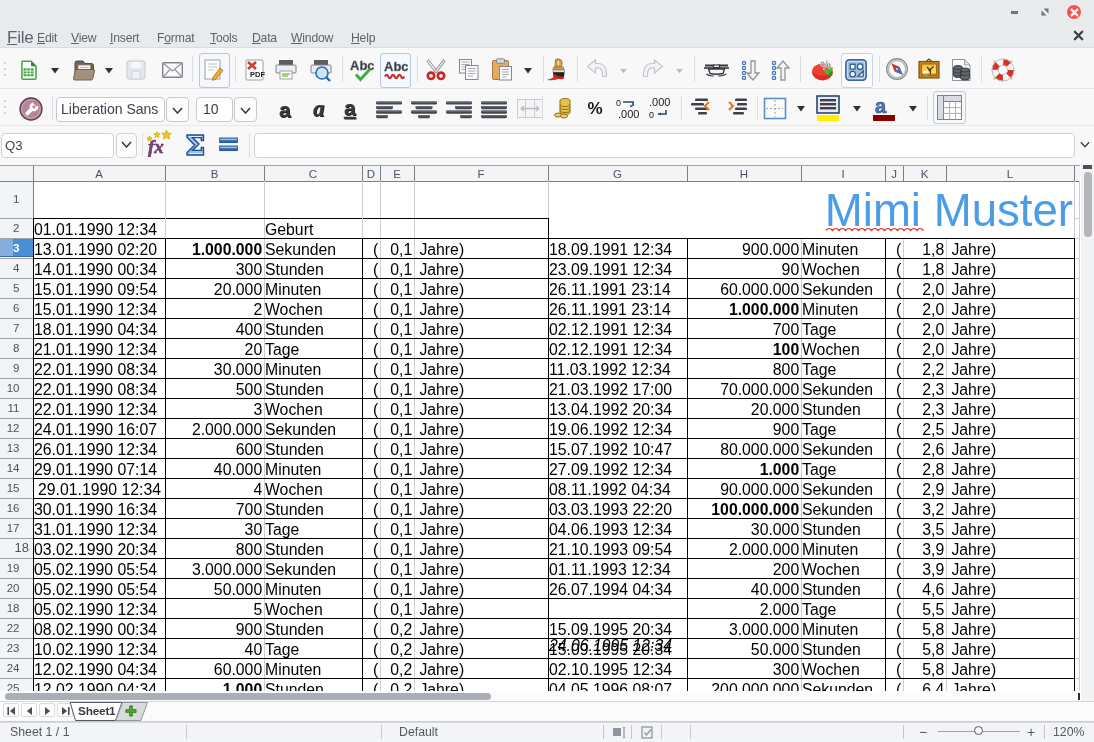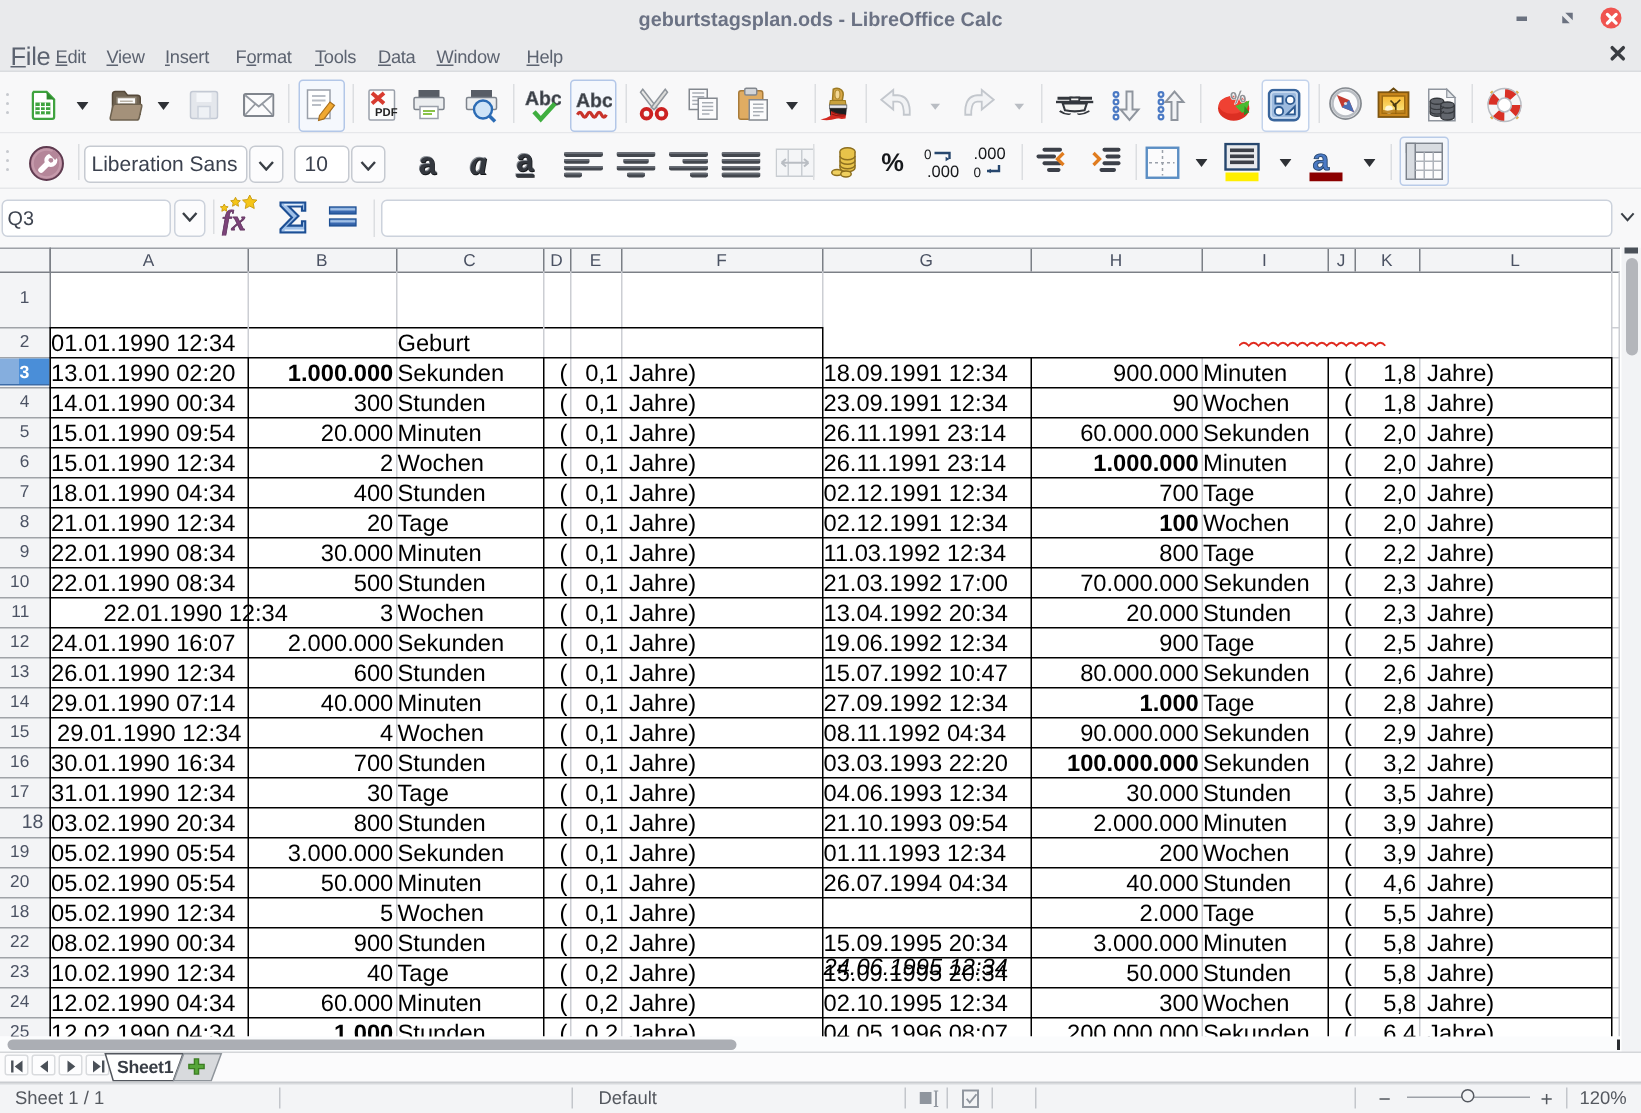--- a/index.html
+++ b/index.html
@@ -4,21 +4,20 @@
 *{margin:0;padding:0;box-sizing:border-box}
 body{width:1094px;height:742px;overflow:hidden;font-family:"Liberation Sans",sans-serif;background:#fff}
 #win{position:relative;width:1094px;height:742px;overflow:hidden}
 .ic{position:absolute}
 .cell{position:absolute;line-height:20px;font-size:15.8px;color:#000;white-space:nowrap}
 .r{text-align:right}
 </style></head><body>
 <div id="win">
 
 <div style="position:absolute;left:0px;top:0px;width:1094px;height:48px;background:#e9eaec"></div>
-<div style="position:absolute;left:0px;top:5px;width:1094px;height:16px;text-align:center;font-size:13.2px;font-weight:bold;color:#6b7284;line-height:16px">geburtstagsplan.ods - LibreOffice Calc</div>
 <div style="position:absolute;left:1011px;top:11px;width:6.5px;height:2.5px;background:#6b7280"></div>
 <svg class="ic" style="left:1040.5px;top:8px" width="8" height="8" viewBox="0 0 8 8">
       <path d="M0.5 2.5 V7.5 H5.5 Z" fill="#6b7280"></path>
       <path d="M2.5 0.5 H7.5 V5.5 Z" fill="#6b7280"></path>
     </svg>
 <div style="position:absolute;left:1066.6px;top:4.6px;width:14.8px;height:14.8px;background:#f05450;border-radius:50%"></div>
 <svg class="ic" style="left:1066.6px;top:4.6px" width="15" height="15" viewBox="0 0 15 15">
       <path d="M4.6 4.6 L10.4 10.4 M10.4 4.6 L4.6 10.4" stroke="#fff" stroke-width="2.2" stroke-linecap="round"></path>
     </svg>
 <div style="position:absolute;left:7px;top:30px;width:80px;height:16px;font-size:17px;color:#5c6370;line-height:16px;letter-spacing:-0.2px"><span style="text-decoration:underline">F</span>ile</div>
@@ -654,21 +653,21 @@
 <div class="cell" style="left:265.0px;top:360px;width:95.2px;height:20px;">Minuten</div>
 <div class="cell r" style="left:363.0px;top:360px;width:15.2px;height:20px;">(</div>
 <div class="cell r" style="left:381.0px;top:360px;width:31.2px;height:20px;">0,1</div>
 <div class="cell" style="left:415.0px;top:360px;width:131.2px;height:20px;">&nbsp;Jahre)</div>
 <div class="cell" style="left:34.0px;top:380px;width:129.2px;height:20px;">22.01.1990 08:34</div>
 <div class="cell r" style="left:166.0px;top:380px;width:96.2px;height:20px;">500</div>
 <div class="cell" style="left:265.0px;top:380px;width:95.2px;height:20px;">Stunden</div>
 <div class="cell r" style="left:363.0px;top:380px;width:15.2px;height:20px;">(</div>
 <div class="cell r" style="left:381.0px;top:380px;width:31.2px;height:20px;">0,1</div>
 <div class="cell" style="left:415.0px;top:380px;width:131.2px;height:20px;">&nbsp;Jahre)</div>
-<div class="cell" style="left:34.0px;top:400px;width:129.2px;height:20px;margin-left:35px;">22.01.1990 12:34</div>
+<div class="cell" style="left:34.0px;top:400px;width:129.2px;height:20px;">22.01.1990 12:34</div>
 <div class="cell r" style="left:166.0px;top:400px;width:96.2px;height:20px;">3</div>
 <div class="cell" style="left:265.0px;top:400px;width:95.2px;height:20px;">Wochen</div>
 <div class="cell r" style="left:363.0px;top:400px;width:15.2px;height:20px;">(</div>
 <div class="cell r" style="left:381.0px;top:400px;width:31.2px;height:20px;">0,1</div>
 <div class="cell" style="left:415.0px;top:400px;width:131.2px;height:20px;">&nbsp;Jahre)</div>
 <div class="cell" style="left:34.0px;top:420px;width:129.2px;height:20px;">24.01.1990 16:07</div>
 <div class="cell r" style="left:166.0px;top:420px;width:96.2px;height:20px;">2.000.000</div>
 <div class="cell" style="left:265.0px;top:420px;width:95.2px;height:20px;">Sekunden</div>
 <div class="cell r" style="left:363.0px;top:420px;width:15.2px;height:20px;">(</div>
 <div class="cell r" style="left:381.0px;top:420px;width:31.2px;height:20px;">0,1</div>
@@ -883,20 +882,21 @@
 <div class="cell r" style="left:886.0px;top:660px;width:15.2px;height:20px;">(</div>
 <div class="cell r" style="left:904.0px;top:660px;width:40.2px;height:20px;">5,8</div>
 <div class="cell" style="left:947.0px;top:660px;width:125.2px;height:20px;">&nbsp;Jahre)</div>
 <div class="cell" style="left:549.0px;top:680px;width:136.2px;height:20px;">04.05.1996 08:07</div>
 <div class="cell r" style="left:688.0px;top:680px;width:111.2px;height:20px;">200.000.000</div>
 <div class="cell" style="left:802.0px;top:680px;width:81.2px;height:20px;">Sekunden</div>
 <div class="cell r" style="left:886.0px;top:680px;width:15.2px;height:20px;">(</div>
 <div class="cell r" style="left:904.0px;top:680px;width:40.2px;height:20px;">6,4</div>
 <div class="cell" style="left:947.0px;top:680px;width:125.2px;height:20px;">&nbsp;Jahre)</div>
 <div style="position:absolute;left:0px;top:691px;width:1080px;height:11px;background:#fbfcfd"></div>
+<div style="position:absolute;left:549px;top:188px;width:524px;height:46px;font-size:45.6px;color:#4c9ce8;line-height:46px;text-align:right;white-space:nowrap">Mimi Muster</div>
 <svg class="ic" style="left:826px;top:226px" width="101" height="7" viewBox="0 0 101 7">
       <path d="M0 4.5 q3.25,-4 6.5,0 q3.25,-4 6.5,0 q3.25,-4 6.5,0 q3.25,-4 6.5,0 q3.25,-4 6.5,0 q3.25,-4 6.5,0 q3.25,-4 6.5,0 q3.25,-4 6.5,0 q3.25,-4 6.5,0 q3.25,-4 6.5,0 q3.25,-4 6.5,0 q3.25,-4 6.5,0 q3.25,-4 6.5,0 q3.25,-4 6.5,0 q3.25,-4 6.5,0" fill="none" stroke="#e02b20" stroke-width="1.2"></path>
     </svg>
 <div style="position:absolute;left:1081px;top:165px;width:13px;height:537px;background:#f2f3f5"></div>
 <div style="position:absolute;left:1084px;top:172px;width:8px;height:65px;background:#b4b6bb;border-radius:4px"></div>
 <div style="position:absolute;left:1083px;top:164.5px;width:9px;height:4px;background:#4a5058"></div>
 <div style="position:absolute;left:1078px;top:692.5px;width:1.5px;height:7.5px;background:#2a2d31"></div>
 <div style="position:absolute;left:1074px;top:181px;width:1px;height:57px;background:#ccced3"></div>
 <div style="position:absolute;left:5px;top:693px;width:486px;height:7px;background:#abaeb4;border-radius:3.5px"></div>
 <div style="position:absolute;left:0px;top:702px;width:1094px;height:20px;background:#fbfbfc"></div>

